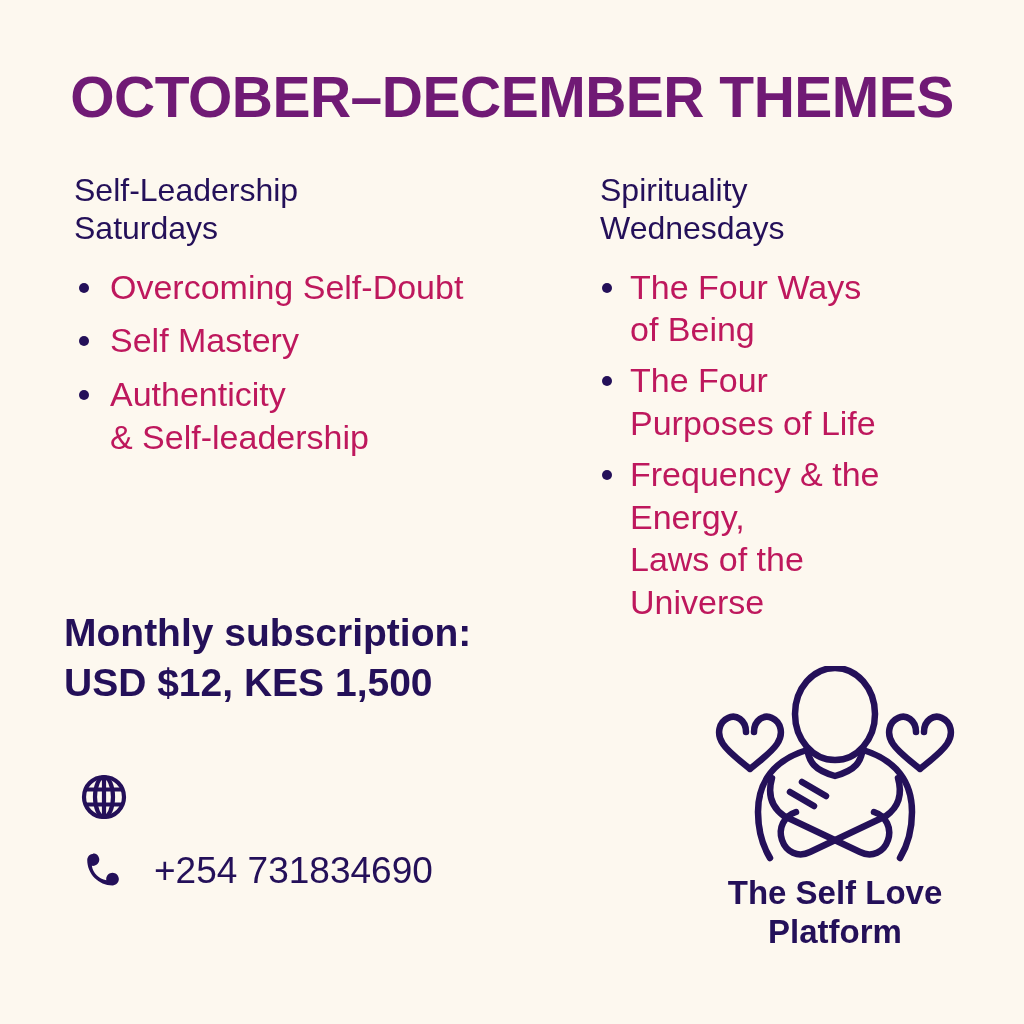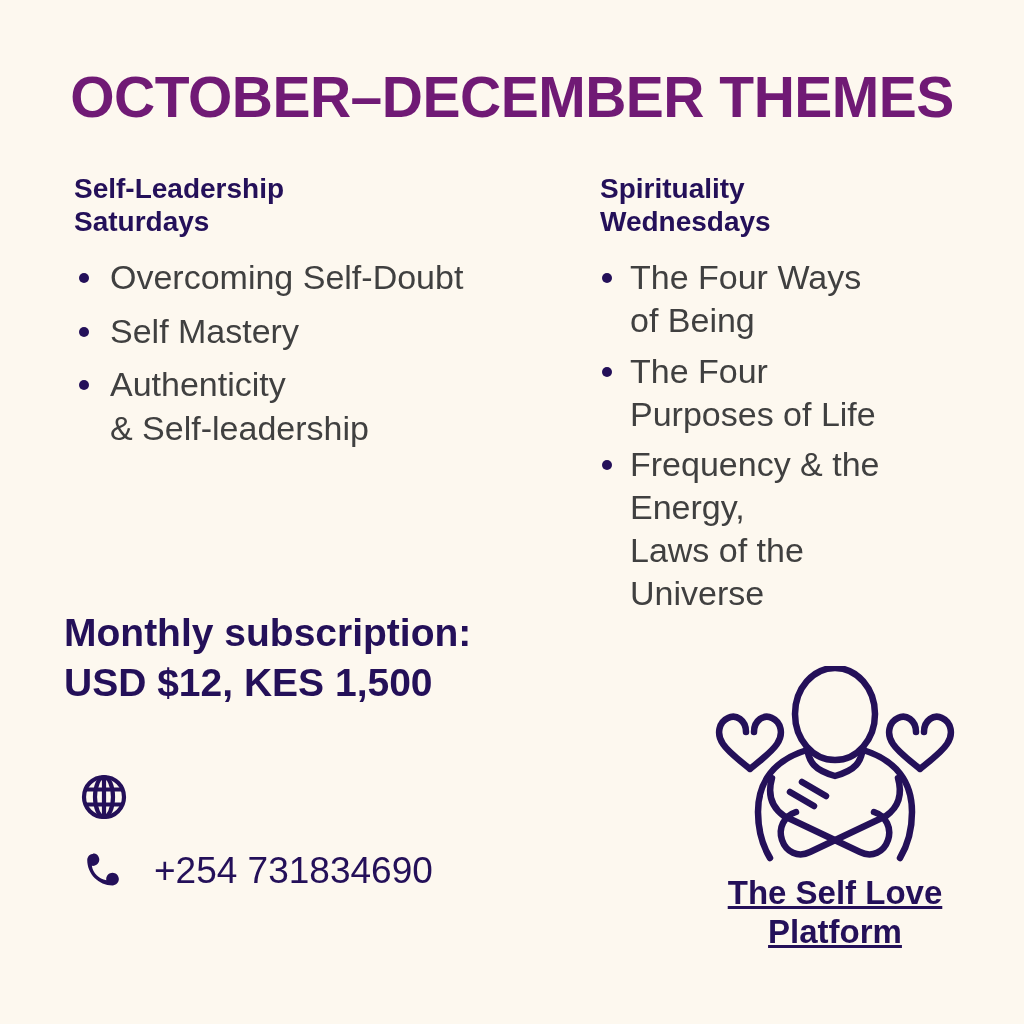--- a/index.html
+++ b/index.html
@@ -45,42 +45,42 @@
     width: 520px;
   }
   .col-right {
     position: absolute;
     left: 600px;
     top: 172px;
     width: 340px;
   }
 
   .col-heading {
-    font-size: 28px;
-    font-weight: 700;
+    font-size: 32px;
+    font-weight: 400;
     line-height: 1.18;
     color: #241059;
     margin: 0 0 18px 0;
   }
   .col-heading .hl {
     display: block;
   }
 
   ul.themes {
     list-style: none;
     margin: 0;
     padding: 0;
   }
   ul.themes > li {
     position: relative;
     padding-left: 36px;
     font-size: 34px;
     font-weight: 500;
     line-height: 1.28;
-    color: #404040;
+    color: #be185d;
     margin-bottom: 10px;
   }
   ul.themes > li .dot {
     position: absolute;
     left: 5px;
     top: 0.50em;
     width: 10px;
     height: 10px;
     background: #241059;
     border-radius: 50%;
@@ -165,21 +165,20 @@
   .logo-text {
     margin-top: 4px;
     font-size: 33px;
     font-weight: 700;
     line-height: 1.18;
     color: #241059;
   }
   .logo-text .tl {
     display: block;
     white-space: nowrap;
-    text-decoration: underline;
   }
 </style>
 </head>
 <body>
 
 <div class="poster">
 
   <div class="title">OCTOBER–DECEMBER THEMES</div>
 
   <div class="col-left">

